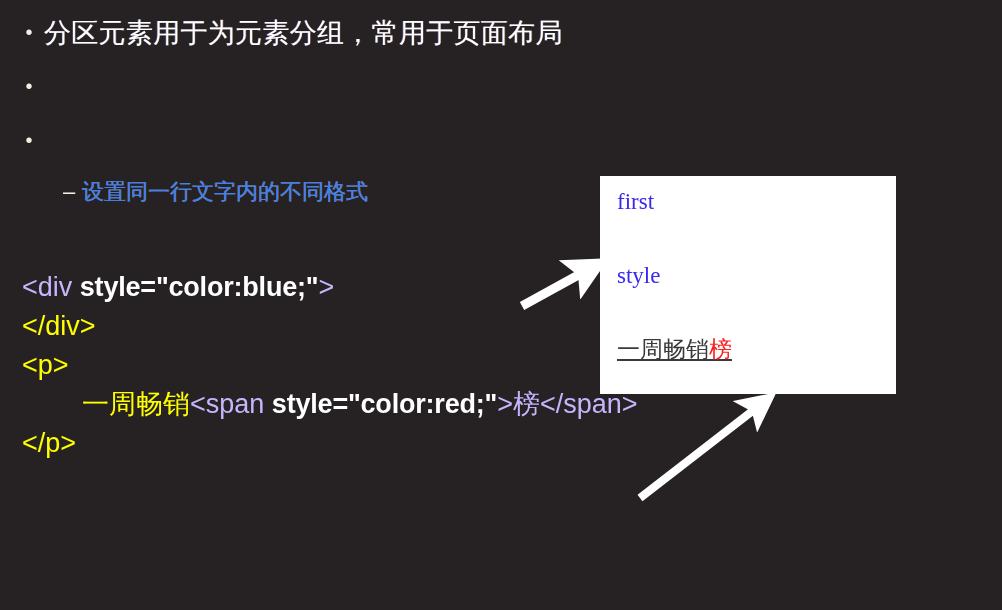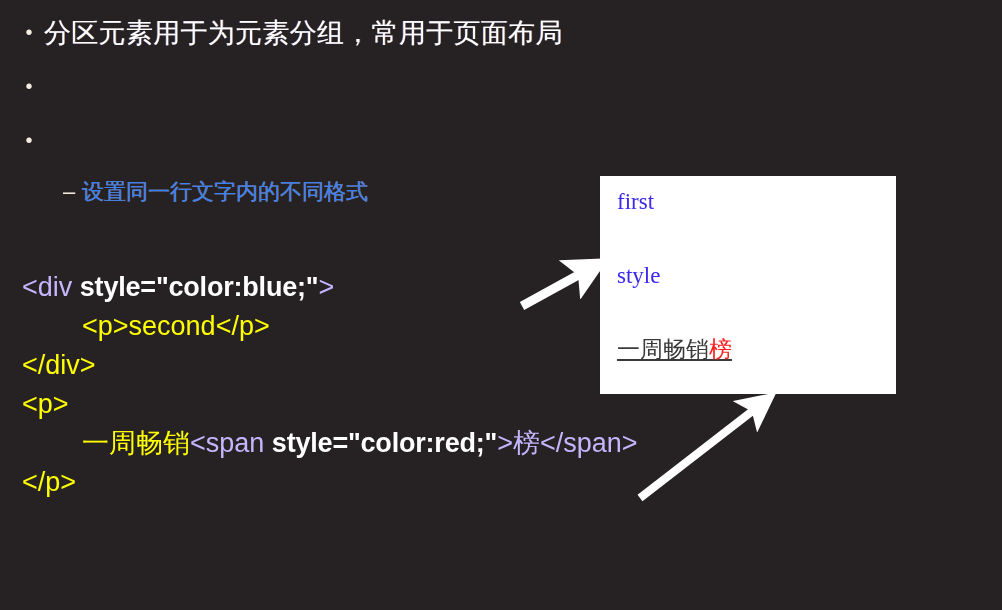--- a/index.html
+++ b/index.html
@@ -147,21 +147,20 @@
       <span class="subbullet-text">设置同一行文字内的不同格式</span>
     </div>
 
   </div>
 
   <div class="code-block">
 
     <div class="code-line"><span class="tok-tag">&lt;div </span><span class="tok-attr">style="color:blue;"</span><span class="tok-tag">&gt;</span></div>
 
 
-    <div class="code-line">        &lt;p&gt;second&lt;/p&gt;</div>
 
     <div class="code-line">&lt;/div&gt;</div>
 
     <div class="code-line">&lt;p&gt;</div>
 
     <div class="code-line"><span class="tok-text">        </span><span class="tok-text">一周畅销</span><span class="tok-tag">&lt;span </span><span class="tok-attr">style="color:red;"</span><span class="tok-tag">&gt;榜&lt;/span&gt;</span></div>
 
     <div class="code-line">&lt;/p&gt;</div>
 
   </div>

